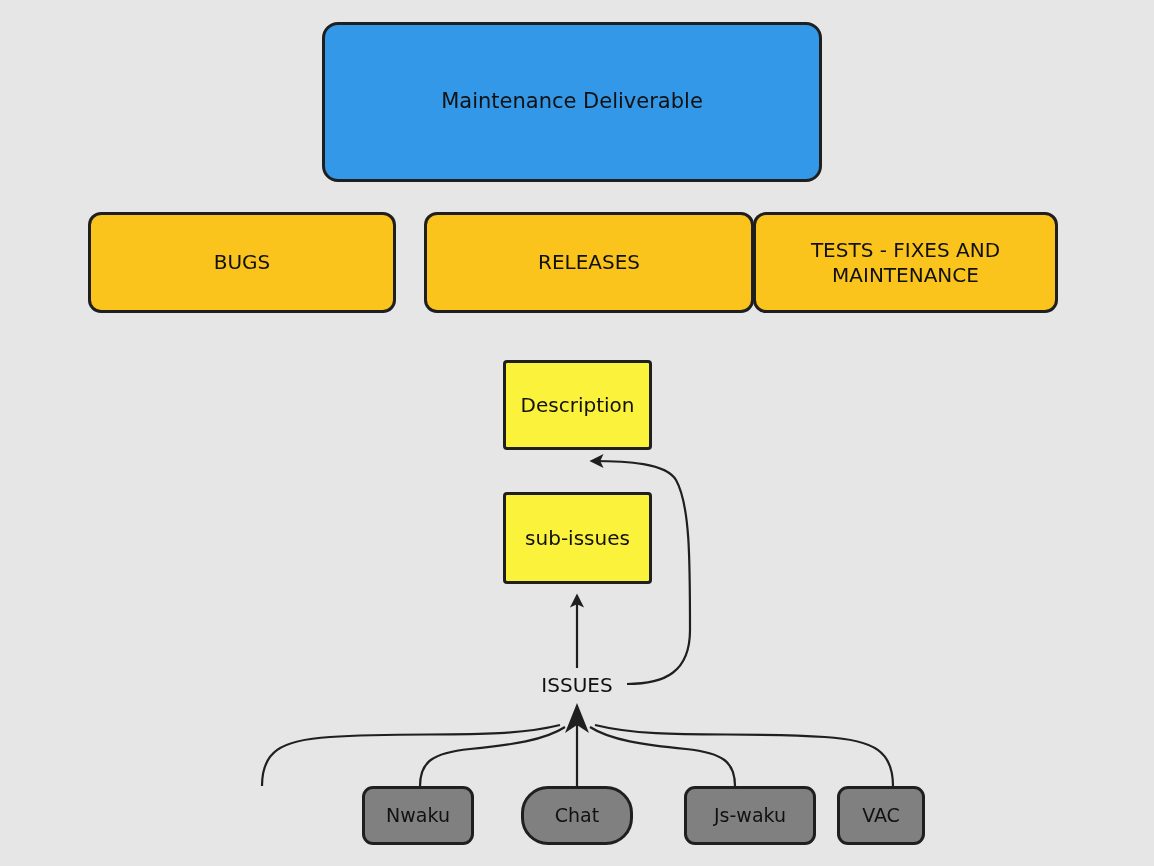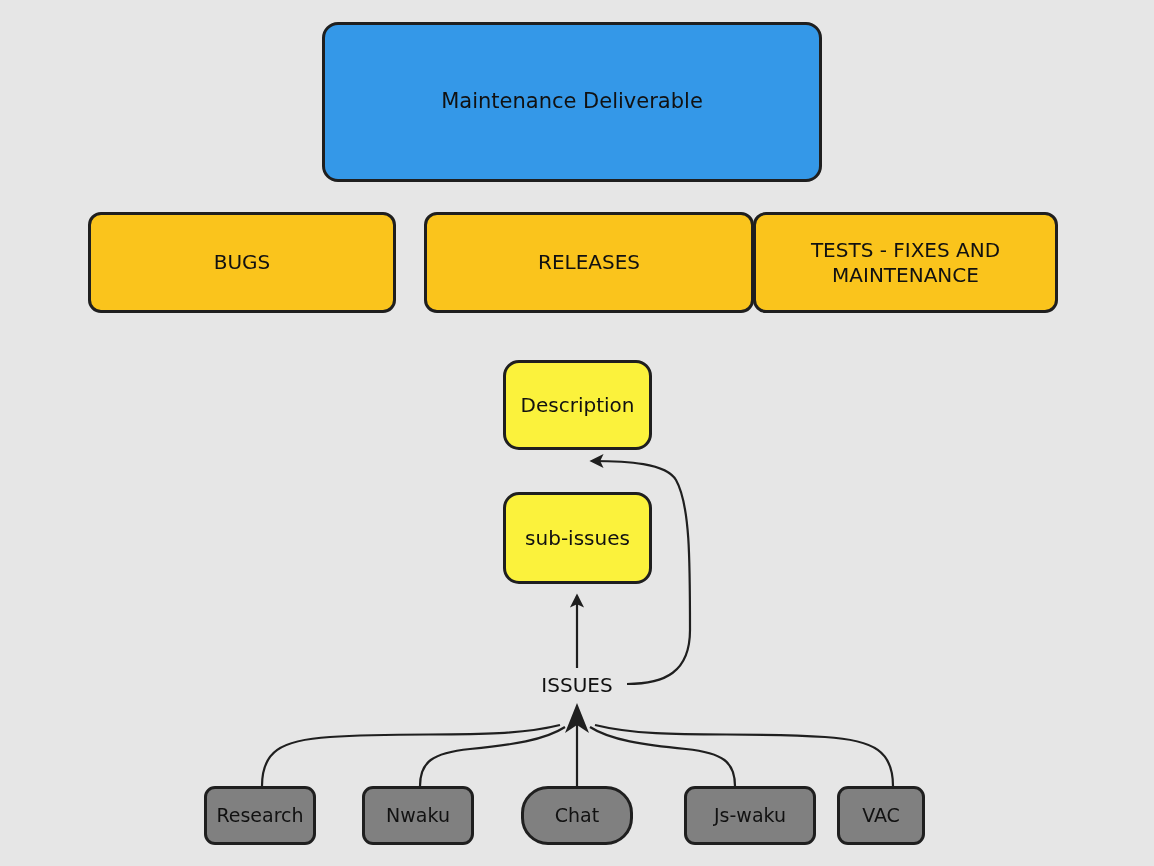--- a/index.html
+++ b/index.html
@@ -54,21 +54,21 @@
     border-radius: 13px;
     background: #fac41c;
     font-size: 20px;
   }
   .node-phase-bugs { left: 88px; width: 308px; }
   .node-phase-releases { left: 424px; width: 330px; }
   .node-phase-tests { left: 753px; width: 305px; }
   .node-yellow {
     left: 503px;
     width: 149px;
-    border-radius: 16px;
+    border-radius: 4px;
     background: #fbf23c;
     font-size: 20px;
   }
   .node-description { top: 360px; height: 90px; }
   .node-subissues { top: 492px; height: 92px; }
   .node-source {
     top: 786px;
     height: 59px;
     border-radius: 11px;
     background: #808080;
@@ -141,21 +141,20 @@
       <span class="nl">MAINTENANCE</span>
     </span>
   </div>
 
   <div class="node node-yellow node-description">Description</div>
 
   <div class="node node-yellow node-subissues">sub-issues</div>
 
   <div class="edge-label">ISSUES</div>
 
-  <div class="node node-source src-research">Research</div>
 
   <div class="node node-source src-nwaku">Nwaku</div>
 
   <div class="node node-source src-chat">Chat</div>
 
   <div class="node node-source src-jswaku">Js-waku</div>
 
   <div class="node node-source src-vac">VAC</div>
 
 </div>

